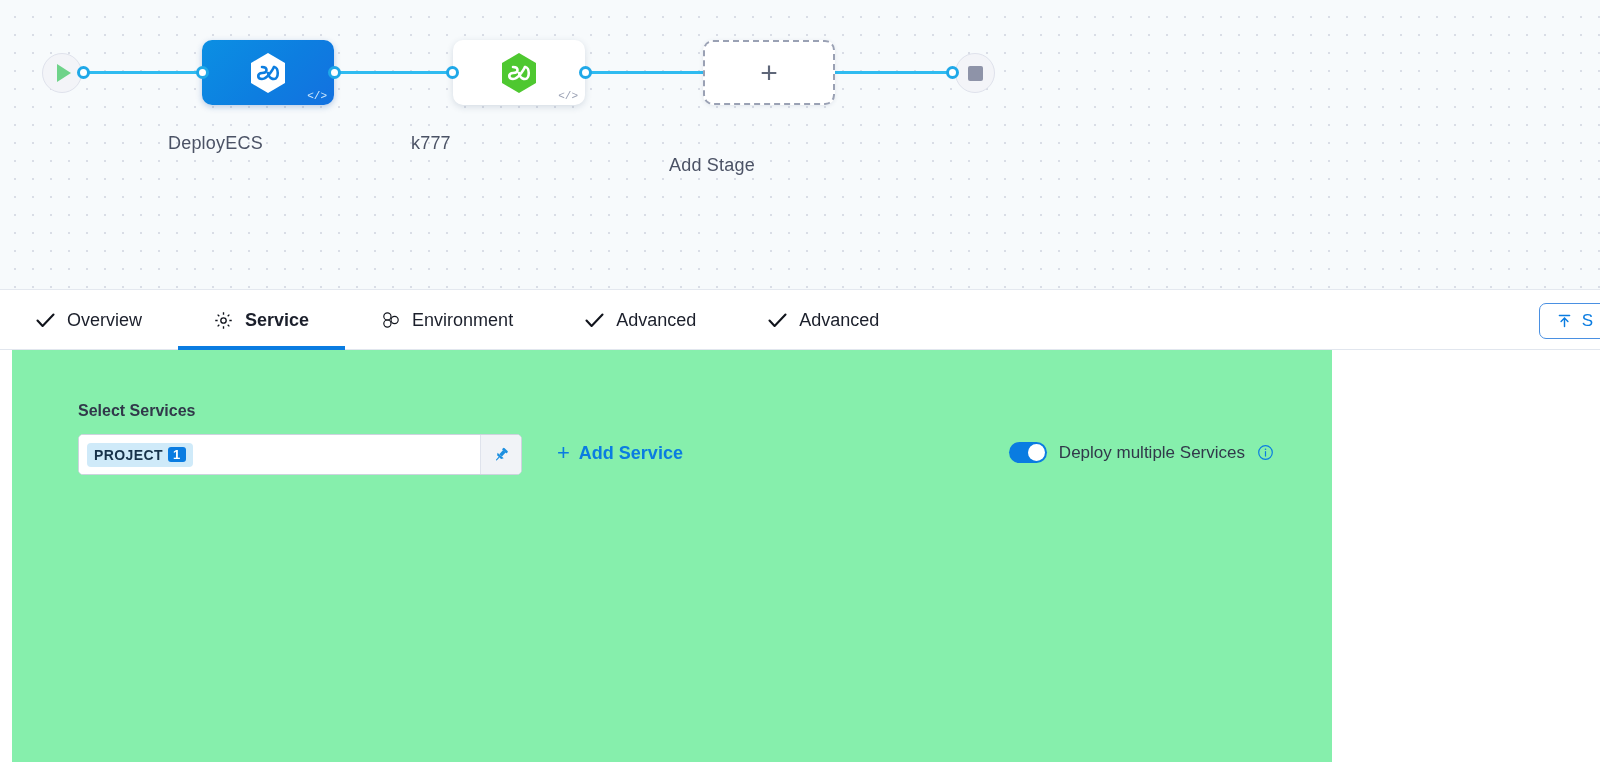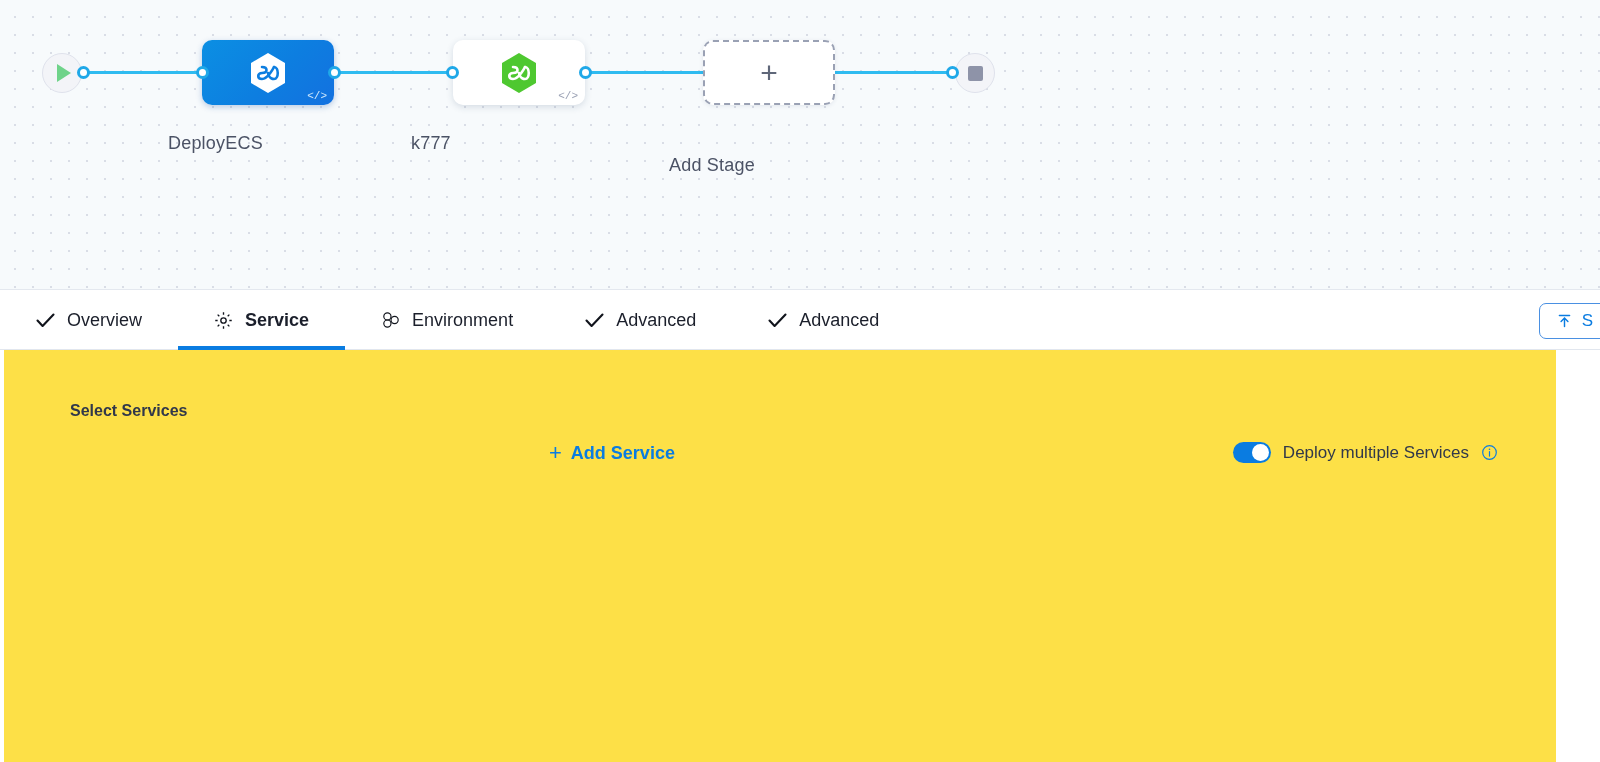--- a/index.html
+++ b/index.html
@@ -88,22 +88,22 @@
   }
   .save-btn {
     position: absolute; right: -10px; top: 13px;
     display: flex; align-items: center; gap: 9px;
     padding: 7px 16px; border: 1px solid #4a90e2; border-radius: 7px;
     background: #fff; color: #0a7ce1; font-size: 17px; white-space: nowrap;
   }
 
   
   .body {
-    position: absolute; left: 4px; top: 350px; width: 1552px; height: 412px;
-    background: #fde047;
+    position: absolute; left: 12px; top: 350px; width: 1320px; height: 412px;
+    background: #86efac;
   }
   .section-title {
     position: absolute; left: 66px; top: 52px;
     font-size: 16px; color: #31384a; font-weight: bold;
   }
 
   .field-wrap {
     position: absolute; left: 66px; top: 84px;
     width: 444px; height: 41px; display: flex;
     border: 1px solid #cdd3de; border-radius: 5px; background: #ffffff;
@@ -260,20 +260,40 @@
         </svg>
       </span>
       <span>S</span>
     </div>
   </div>
 
   <div class="body">
 
     <div class="section-title">Select Services</div>
 
+    <div class="field-wrap">
+      <div class="field-input">
+        <span class="chip">
+          <span>PROJECT</span>
+          <span class="chip-count">1</span>
+        </span>
+      </div>
+      <div class="pin-cell">
+        <span>
+          <svg width="18" height="18" viewBox="0 0 20 20">
+            <g transform="rotate(42 10 10)" fill="#1c8fe0">
+              <rect x="6.6" y="1.8" width="6.8" height="3" rx="1"></rect>
+              <rect x="8.0" y="4.6" width="4" height="6"></rect>
+              <path d="M5.4 10.6 h9.2 l-1.6 2.6 H7.0 z"></path>
+              <rect x="9.4" y="13.0" width="1.2" height="5" rx=".6"></rect>
+            </g>
+          </svg>
+        </span>
+      </div>
+    </div>
 
     <div class="add-service">
       <span class="add-plus">+</span>
       <span>Add Service</span>
     </div>
 
     <div class="toggle-row">
       <div class="toggle"></div>
       <span class="toggle-label">Deploy multiple Services</span>
       <span>

